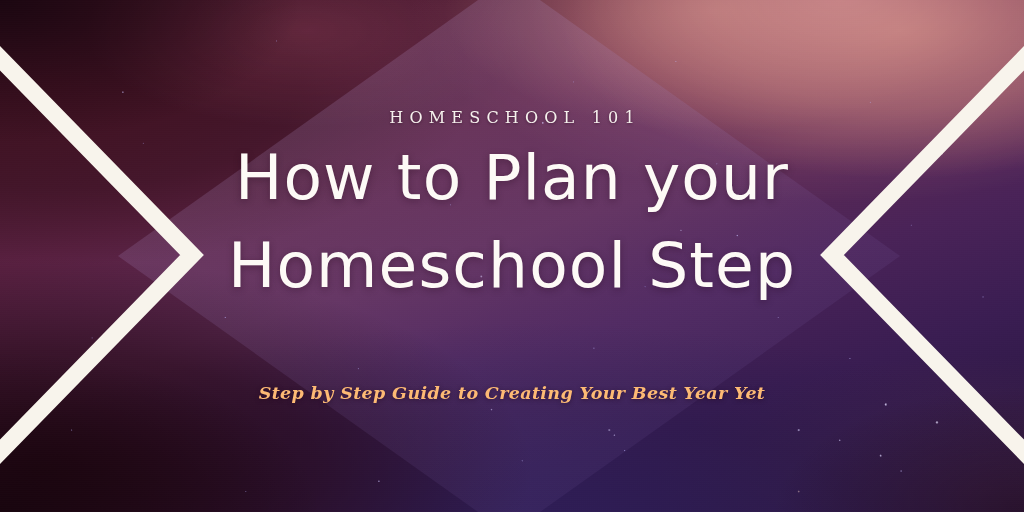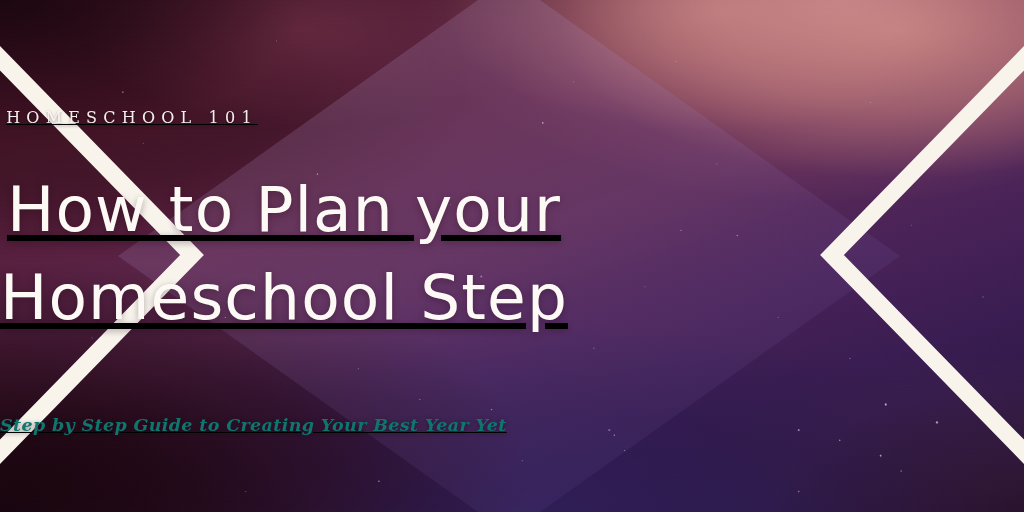--- a/index.html
+++ b/index.html
@@ -151,59 +151,58 @@
     inset: 0;
     pointer-events: none;
   }
 
   
   .content {
     position: absolute;
     inset: 0;
     display: flex;
     flex-direction: column;
-    align-items: flex-start;
+    align-items: center;
     justify-content: flex-start;
     text-align: center;
-    text-decoration: underline;
   }
 
   .overline {
     margin-top: 110px;
     font-family: "DejaVu Serif", "Liberation Serif", serif;
     font-size: 16px;
     font-weight: 400;
     letter-spacing: 6.2px;
     color: #fbf7f2;
     text-indent: 6.2px;
     line-height: 1;
     opacity: .97;
     text-shadow: 0 1px 3px rgba(30,6,26,.45);
   }
 
   .headline {
-    margin-top: 40px;
+    margin-top: 8px;
     font-family: "DejaVu Sans", "Liberation Sans", sans-serif;
     font-size: 63px;
     font-weight: 400;
     line-height: 1.40;
     letter-spacing: 1.1px;
     color: #fdfaf6;
     text-shadow: 0 2px 7px rgba(36,8,30,.35);
   }
   .headline .line { display: block; white-space: nowrap; }
 
   .subtitle {
     margin-top: 30px;
     font-family: "DejaVu Serif", "Liberation Serif", serif;
     font-style: italic;
     font-size: 17.5px;
     font-weight: 700;
     letter-spacing: .35px;
-    color: #0f766e;
+    color: #fdba74;
     text-shadow: 0 1px 4px rgba(32,8,28,.5);
     white-space: nowrap;
   }
 </style>
 </head>
 <body>
 
 <div class="canvas">
 
   <div class="bg-base"></div>

